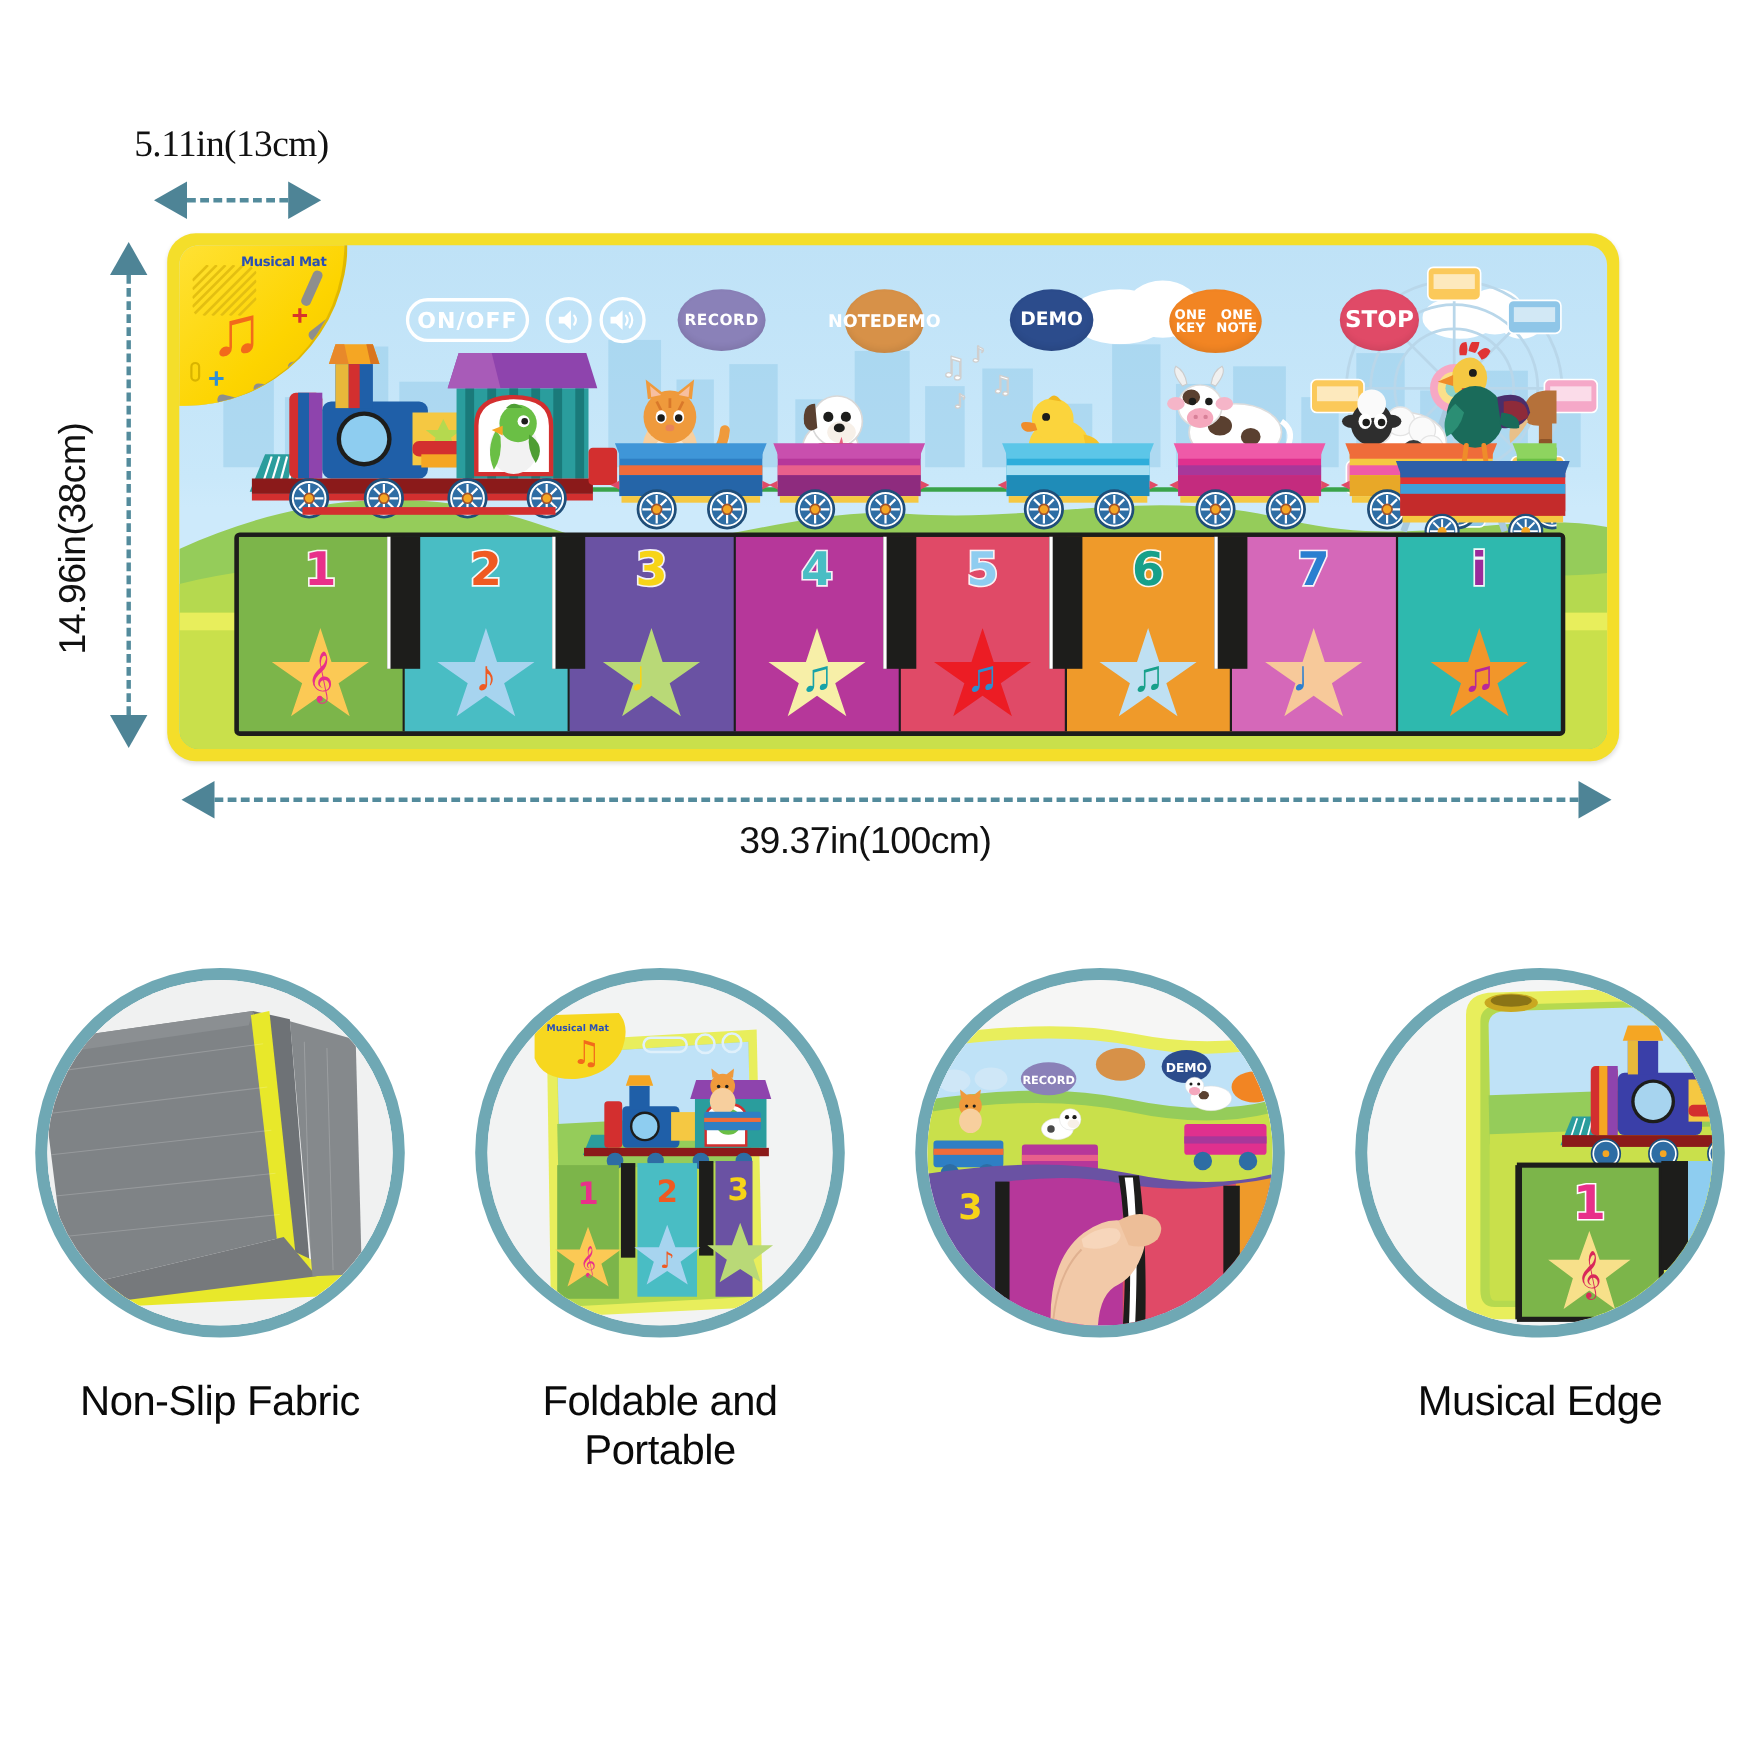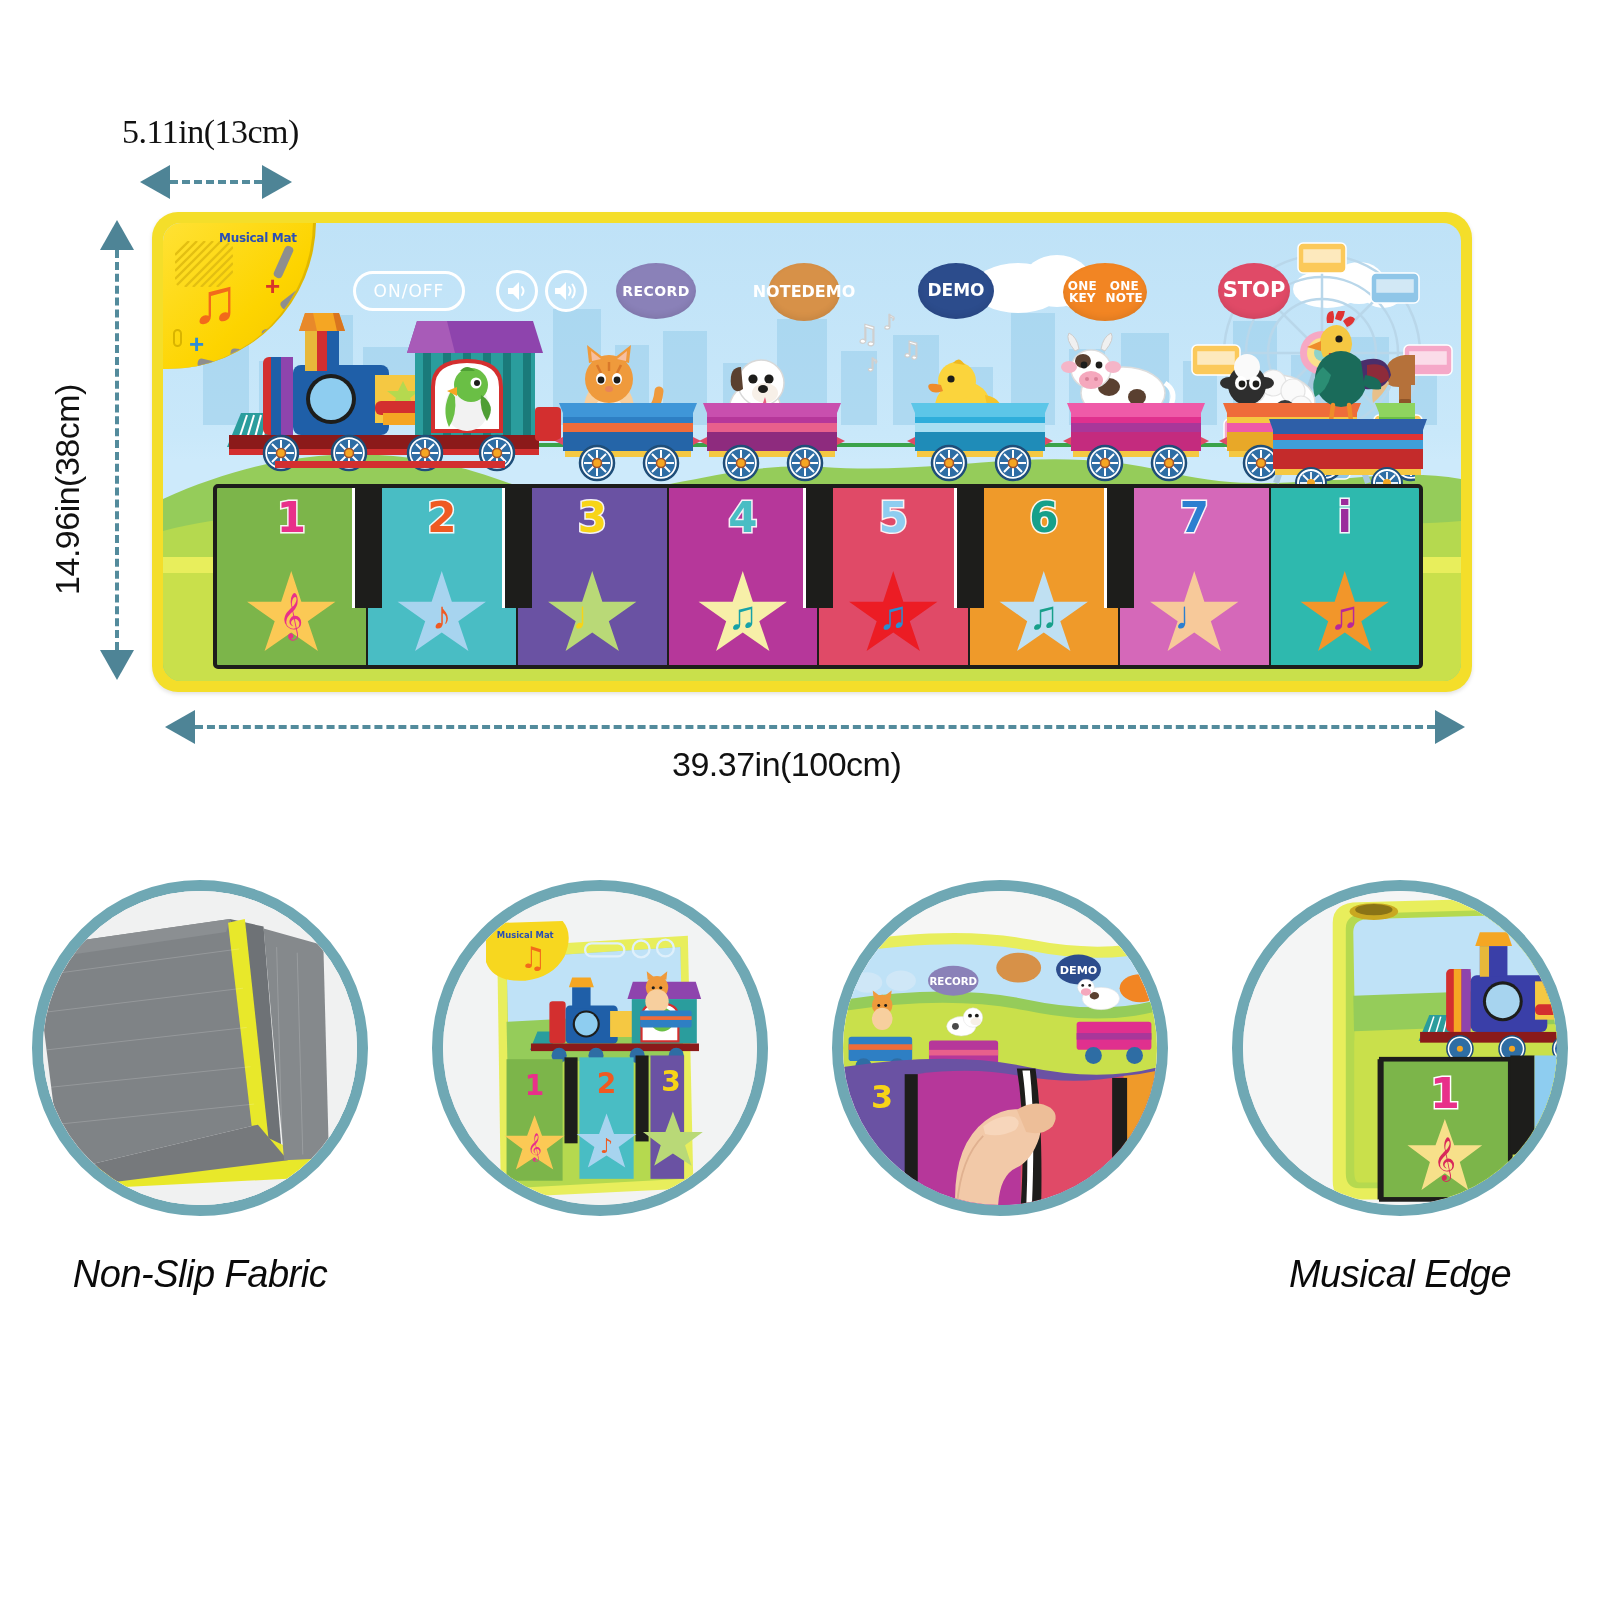--- a/index.html
+++ b/index.html
@@ -113,23 +113,23 @@
     width: 9px; height: 18px; border-radius: 5px;
     border: 2px solid #d9b400;
   }
   .grey-arc {
     position: absolute; background: #8e8e8e; border-radius: 4px;
   }
 
   
   .ctrl { position: absolute; z-index: 9; }
   #btn-onoff {
-    left: 190px; top: 48px; width: 112px; height: 40px;
+    left: 206px; top: 48px; width: 112px; height: 40px;
     border: 3px solid #ffffff; border-radius: 20px;
-    color: #ffffff; font-size: 17px; font-weight: normal;
+    color: #ffffff; font-size: 20px; font-weight: bold;
     display: flex; align-items: center; justify-content: center;
     letter-spacing: 1px;
     font-family: "DejaVu Sans", sans-serif;
   }
   .vol-btn {
     width: 42px; height: 42px; border-radius: 50%;
     border: 3px solid #ffffff;
     display: flex; align-items: center; justify-content: center;
     color: #ffffff;
   }
@@ -231,21 +231,20 @@
     overflow: hidden;
     position: relative;
     background: #f2f3f3;
   }
   .feature-caption {
     margin-top: 36px;
     font-size: 38px; color: #0a0a0a;
     text-align: center; line-height: 1.18;
     max-width: 330px;
     letter-spacing: -0.5px;
-    font-style: italic;
   }
 
   
   #fabric-bg { position: absolute; inset: 0; background: #f0f1f1; }
 </style>
 </head>
 <body>
 
 <div class="dim-label" id="dim-top-label">5.11in(13cm)</div>
 
@@ -945,20 +944,21 @@
           <text x="175" y="216" font-size="30" fill="#ef5a22" font-family="DejaVu Sans" font-weight="bold" text-anchor="middle">2</text>
           <text x="244" y="214" font-size="30" fill="#f7d417" font-family="DejaVu Sans" font-weight="bold" text-anchor="middle">3</text>
           <polygon points="98,240 106,262 130,262 111,276 118,298 98,285 78,298 85,276 66,262 90,262" fill="#fbc955"></polygon>
           <text x="98" y="282" font-size="26" fill="#e8308a" font-family="DejaVu Sans" text-anchor="middle">𝄞</text>
           <polygon points="175,238 183,260 207,260 188,274 195,296 175,283 155,296 162,274 143,260 167,260" fill="#a7d4ef"></polygon>
           <text x="175" y="280" font-size="22" fill="#ef5a22" font-family="DejaVu Sans" text-anchor="middle">♪</text>
           <polygon points="246,236 254,258 278,258 259,272 266,294 246,281 226,294 233,272 214,258 238,258" fill="#b9d977"></polygon>
         </g>
       </svg>
     </div>
+    <div class="feature-caption">Foldable and Portable</div>
   </div>
 
   <div class="feature">
     <div class="circle-wrap">
       <svg viewBox="0 0 336 336" style="position:absolute;inset:0;">
         <rect width="336" height="336" fill="#f6f6f5"></rect>
         <path d="M-10,60 Q120,40 200,56 Q280,72 346,54 L346,120 Q280,136 200,120 Q120,104 -10,126 Z" fill="#bfe2f7"></path>
         <path d="M-10,56 Q120,36 200,52 Q280,68 346,50 L346,62 Q280,80 200,64 Q120,48 -10,68 Z" fill="#e8ee5c"></path>
 
         <path d="M-10,120 Q110,100 196,118 Q280,136 346,116 L346,188 Q280,208 196,190 Q110,172 -10,192 Z" fill="#c9e04b"></path>

